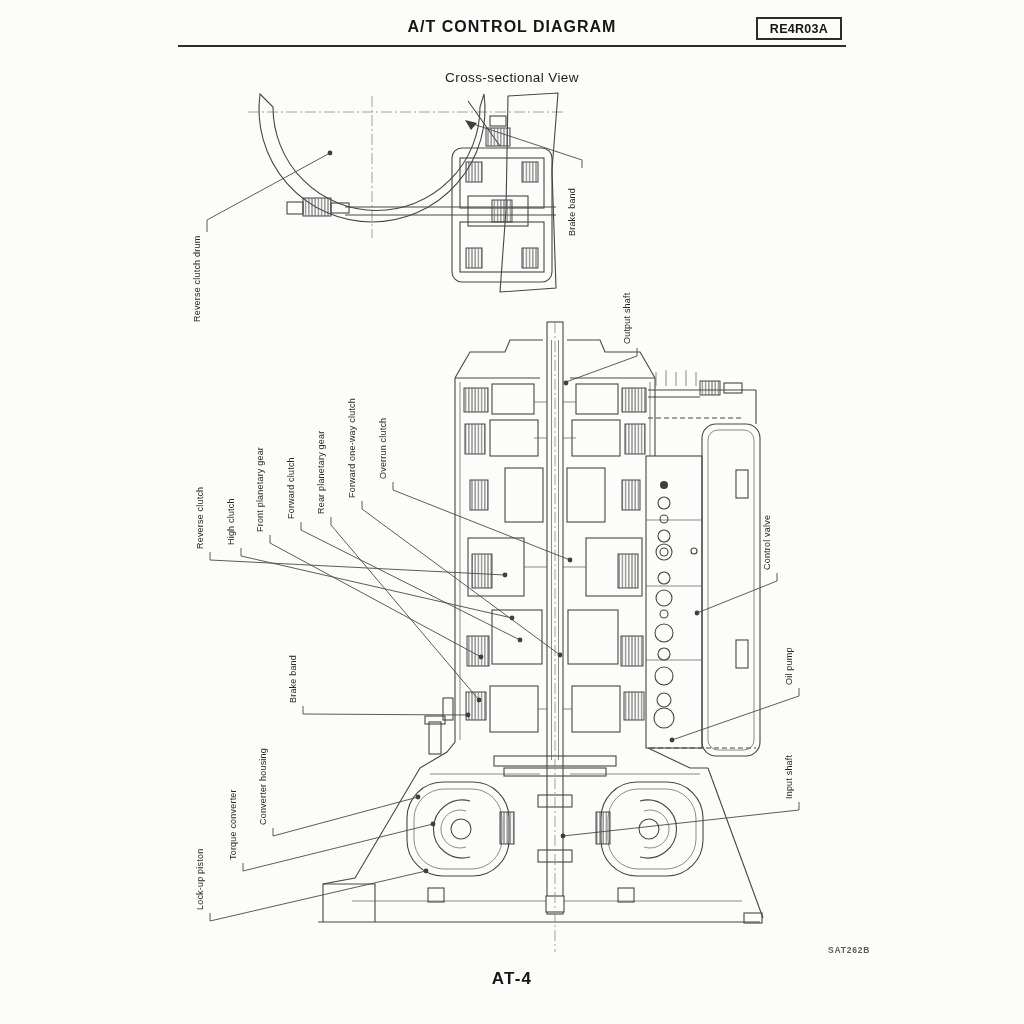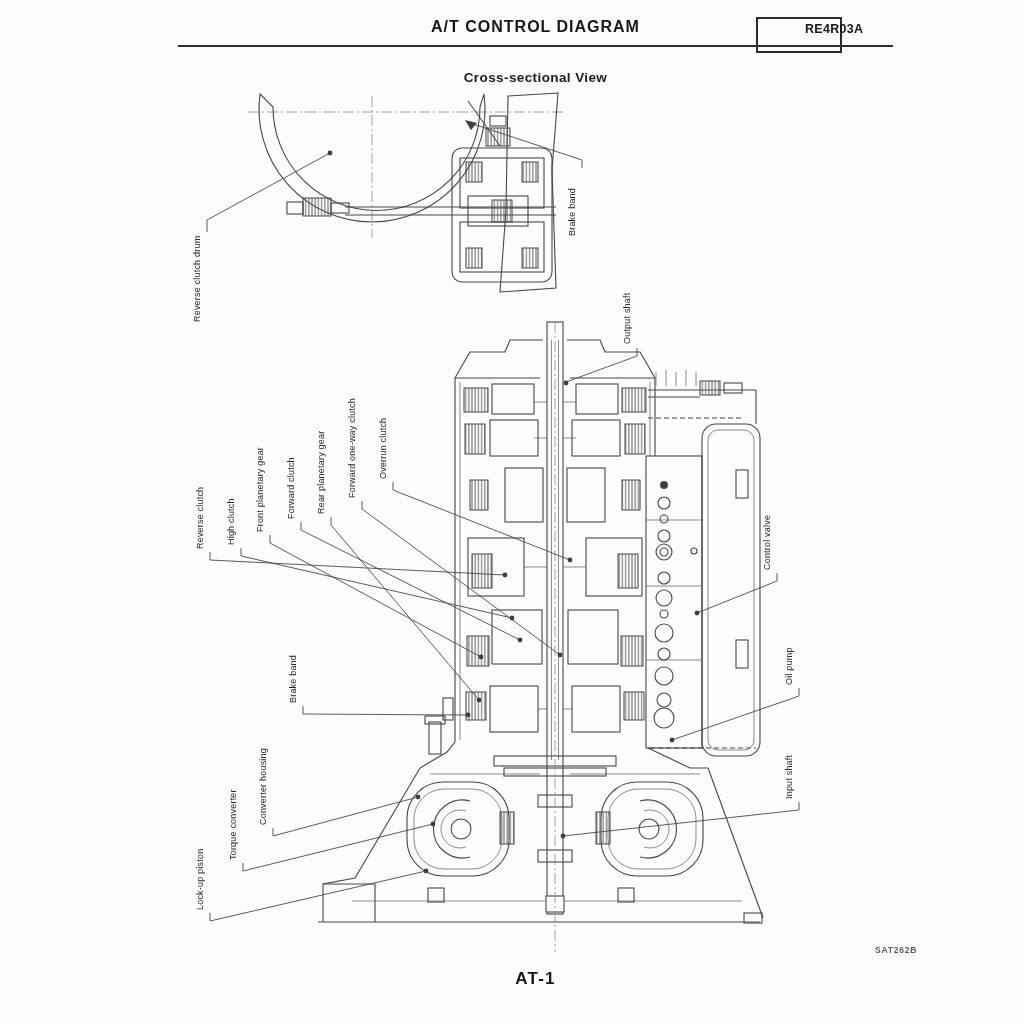--- a/index.html
+++ b/index.html
@@ -1,35 +1,35 @@
 <!DOCTYPE html>
 <html><head>
 <meta charset="utf-8">
 <style>
   html,body{margin:0;padding:0;}
   body{
     width:1024px;height:1024px;position:relative;overflow:hidden;
     background:#fcfcfb;color:#1f1f1f;
     font-family:"Liberation Sans","DejaVu Sans",sans-serif;
   }
-  .abs{position:absolute;padding-left:47px;}
+  .abs{position:absolute;}
   .hdr-title{
     left:0;right:0;top:18px;text-align:center;
     font-size:16px;font-weight:bold;letter-spacing:1px;color:#161616;
   }
   .hdr-code{
-    left:756px;top:17px;width:86px;height:36px;
+    left:756px;top:17px;width:86px;height:23px;
     border:2px solid #2c2c2c;box-sizing:border-box;
     font-size:12.5px;font-weight:bold;text-align:center;line-height:20px;
     background:#fcfcfb;color:#161616;letter-spacing:0.3px;
   }
   .hdr-rule{left:178px;top:45px;width:668px;height:2.4px;background:#2d2d2d;}
   .sub-title{
     left:0;right:0;top:70px;text-align:center;
-    font-size:13.5px;font-weight:bold;letter-spacing:0.4px;color:#1c1c1c;
+    font-size:13.5px;font-weight:normal;letter-spacing:0.4px;color:#1c1c1c;
   }
   .fig-ref{
     left:784px;top:945px;font-size:8.5px;font-weight:bold;color:#5d5d5d;letter-spacing:0.8px;margin-left:44px;
   }
   .page-num{
     left:0;right:0;top:969px;text-align:center;
     font-size:17px;font-weight:bold;letter-spacing:1.2px;color:#161616;
   }
   .vlabel{
     position:absolute;white-space:nowrap;line-height:10px;font-size:9px;
@@ -266,13 +266,13 @@
 <div class="vlabel" style="left:772px;top:560px;">Control valve</div>
 <div class="vlabel" style="left:794px;top:675px;">Oil pump</div>
 <div class="vlabel" style="left:794px;top:789px;">Input shaft</div>
 
 <div class="vlabel" style="left:298px;top:693px;">Brake band</div>
 <div class="vlabel" style="left:268px;top:815px;">Converter housing</div>
 <div class="vlabel" style="left:238px;top:850px;">Torque converter</div>
 <div class="vlabel" style="left:205px;top:900px;">Lock-up piston</div>
 
 <div class="abs fig-ref">SAT262B</div>
-<div class="abs page-num">AT-1</div>
+<div class="abs page-num">AT-4</div>
 
 </body></html>

